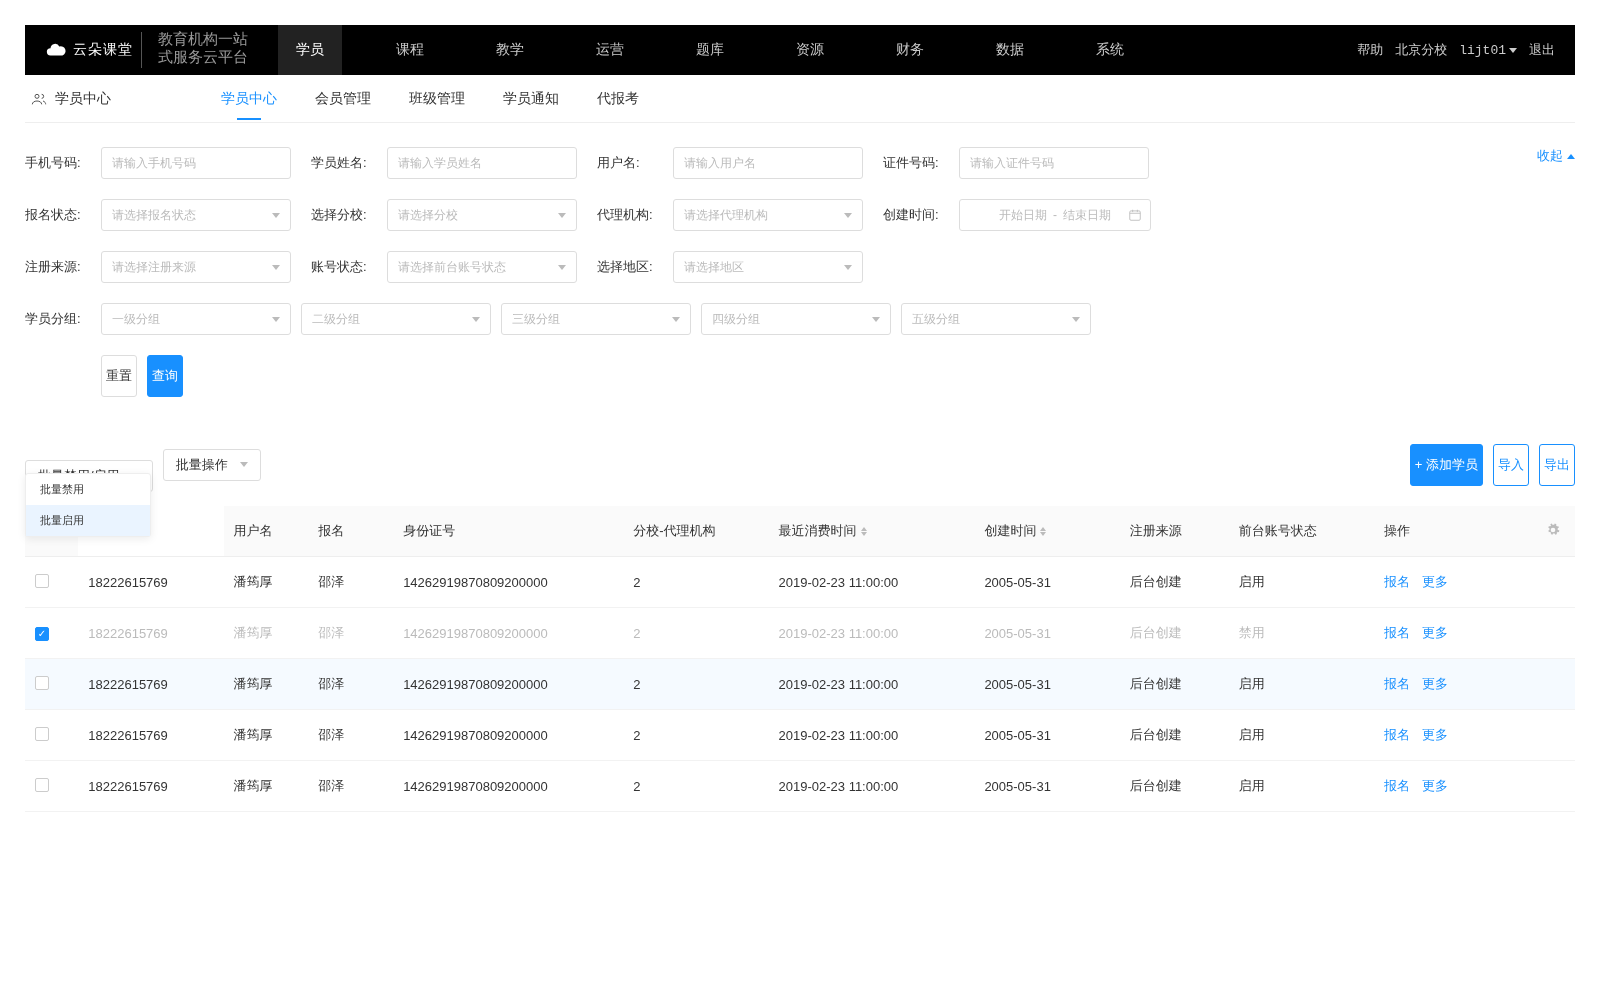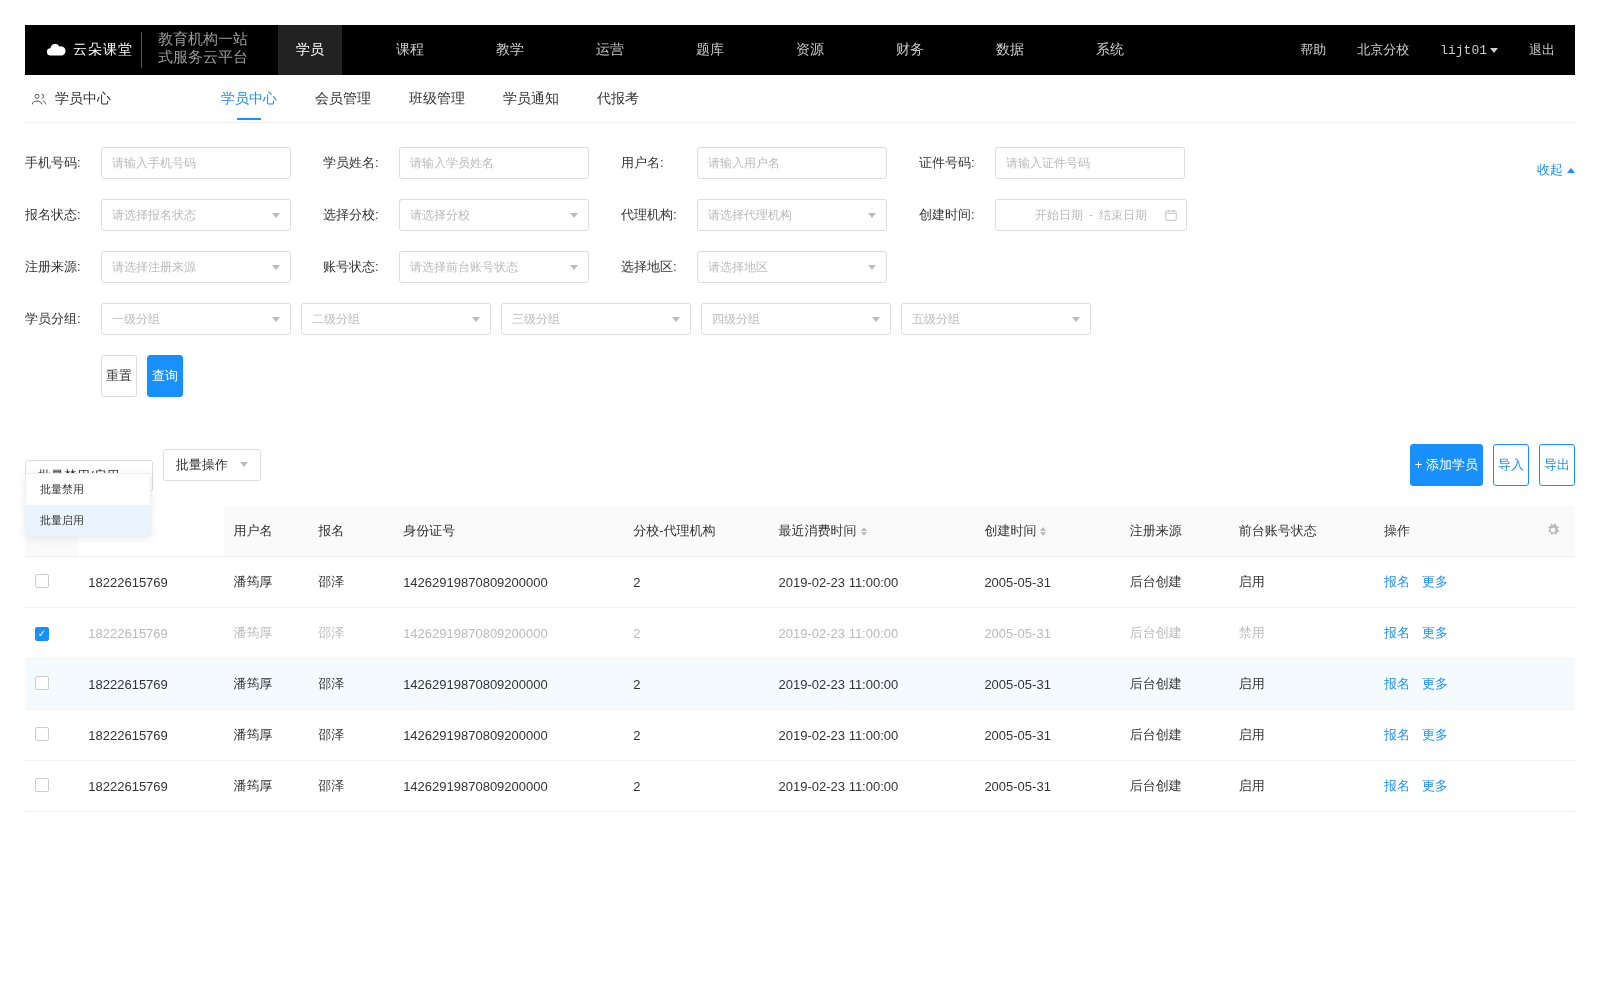--- a/index.html
+++ b/index.html
@@ -8,34 +8,34 @@
 
 
 .topnav { background: #000; height: 50px; display: flex; align-items: center; padding: 0 20px; color: #fff; font-family: Liberation Mono, monospace; }
 .logo-area { display: flex; align-items: center; margin-right: 30px; }
 .logo-mark { width: 22px; height: 22px; margin-right: 6px; }
 .logo-text { font-size: 14px; font-weight: 500; letter-spacing: 1px; }
 .logo-sub { font-size: 15px; color: #999; border-left: 1px solid #555; padding-left: 16px; margin-left: 8px; line-height: 1.2; }
 .nav-items { display: flex; flex: 1; gap: 36px; }
 .nav-item { padding: 0 18px; height: 50px; display: flex; align-items: center; font-size: 14px; color: #ccc; cursor: pointer; }
 .nav-item.active { background: #222; color: #fff; }
-.nav-right { display: flex; align-items: center; gap: 31px; font-size: 13px; color: #ccc; }
+.nav-right { display: flex; align-items: center; gap: 12px; font-size: 13px; color: #ccc; }
 .nav-right-item { cursor: pointer; display: flex; align-items: center; gap: 3px; }
 
 
 .subnav { display: flex; align-items: center; height: 48px; border-bottom: 1px solid #eee; padding: 0 6px; }
 .subnav-left { display: flex; align-items: center; gap: 8px; margin-right: 110px; color: #333; font-size: 14px; }
 .subnav-tabs { display: flex; gap: 38px; }
 .subnav-tab { font-size: 14px; color: #333; padding: 12px 0; cursor: pointer; position: relative; }
 .subnav-tab.active { color: #1890ff; }
 .subnav-tab.active::after { content:""; position:absolute; left:50%; transform:translateX(-50%); bottom:0; width:24px; height:2px; background:#1890ff; }
 
 
 .search-area { padding: 24px 0 0 0; }
-.filter-row { display: flex; align-items: flex-end; margin-bottom: 20px; gap: 32px; }
+.filter-row { display: flex; align-items: flex-start; margin-bottom: 20px; gap: 20px; }
 .filter-group { display: flex; align-items: center; }
 .filter-label { width: 70px; text-align: left; font-size: 13px; color: #333; margin-right: 6px; }
 .input, .select { height: 32px; border: 1px solid #ddd; border-radius: 3px; padding: 0 10px; font-size: 12px; color: #333; background: #fff; }
 .input::placeholder, .select-ph { color: #bbb; }
 .select { display: flex; align-items: center; justify-content: space-between; cursor: pointer; }
 .caret-down { width: 0; height: 0; border-left: 4px solid transparent; border-right: 4px solid transparent; border-top: 5px solid #bbb; margin-left: 6px; }
 .w1 { width: 190px; }
 .w-daterange { width: 192px; display: flex; align-items: center; justify-content: center; gap: 6px; position: relative; }
 .daterange-text { color: #bbb; font-size: 12px; }
 .cal-icon { position: absolute; right: 8px; }

